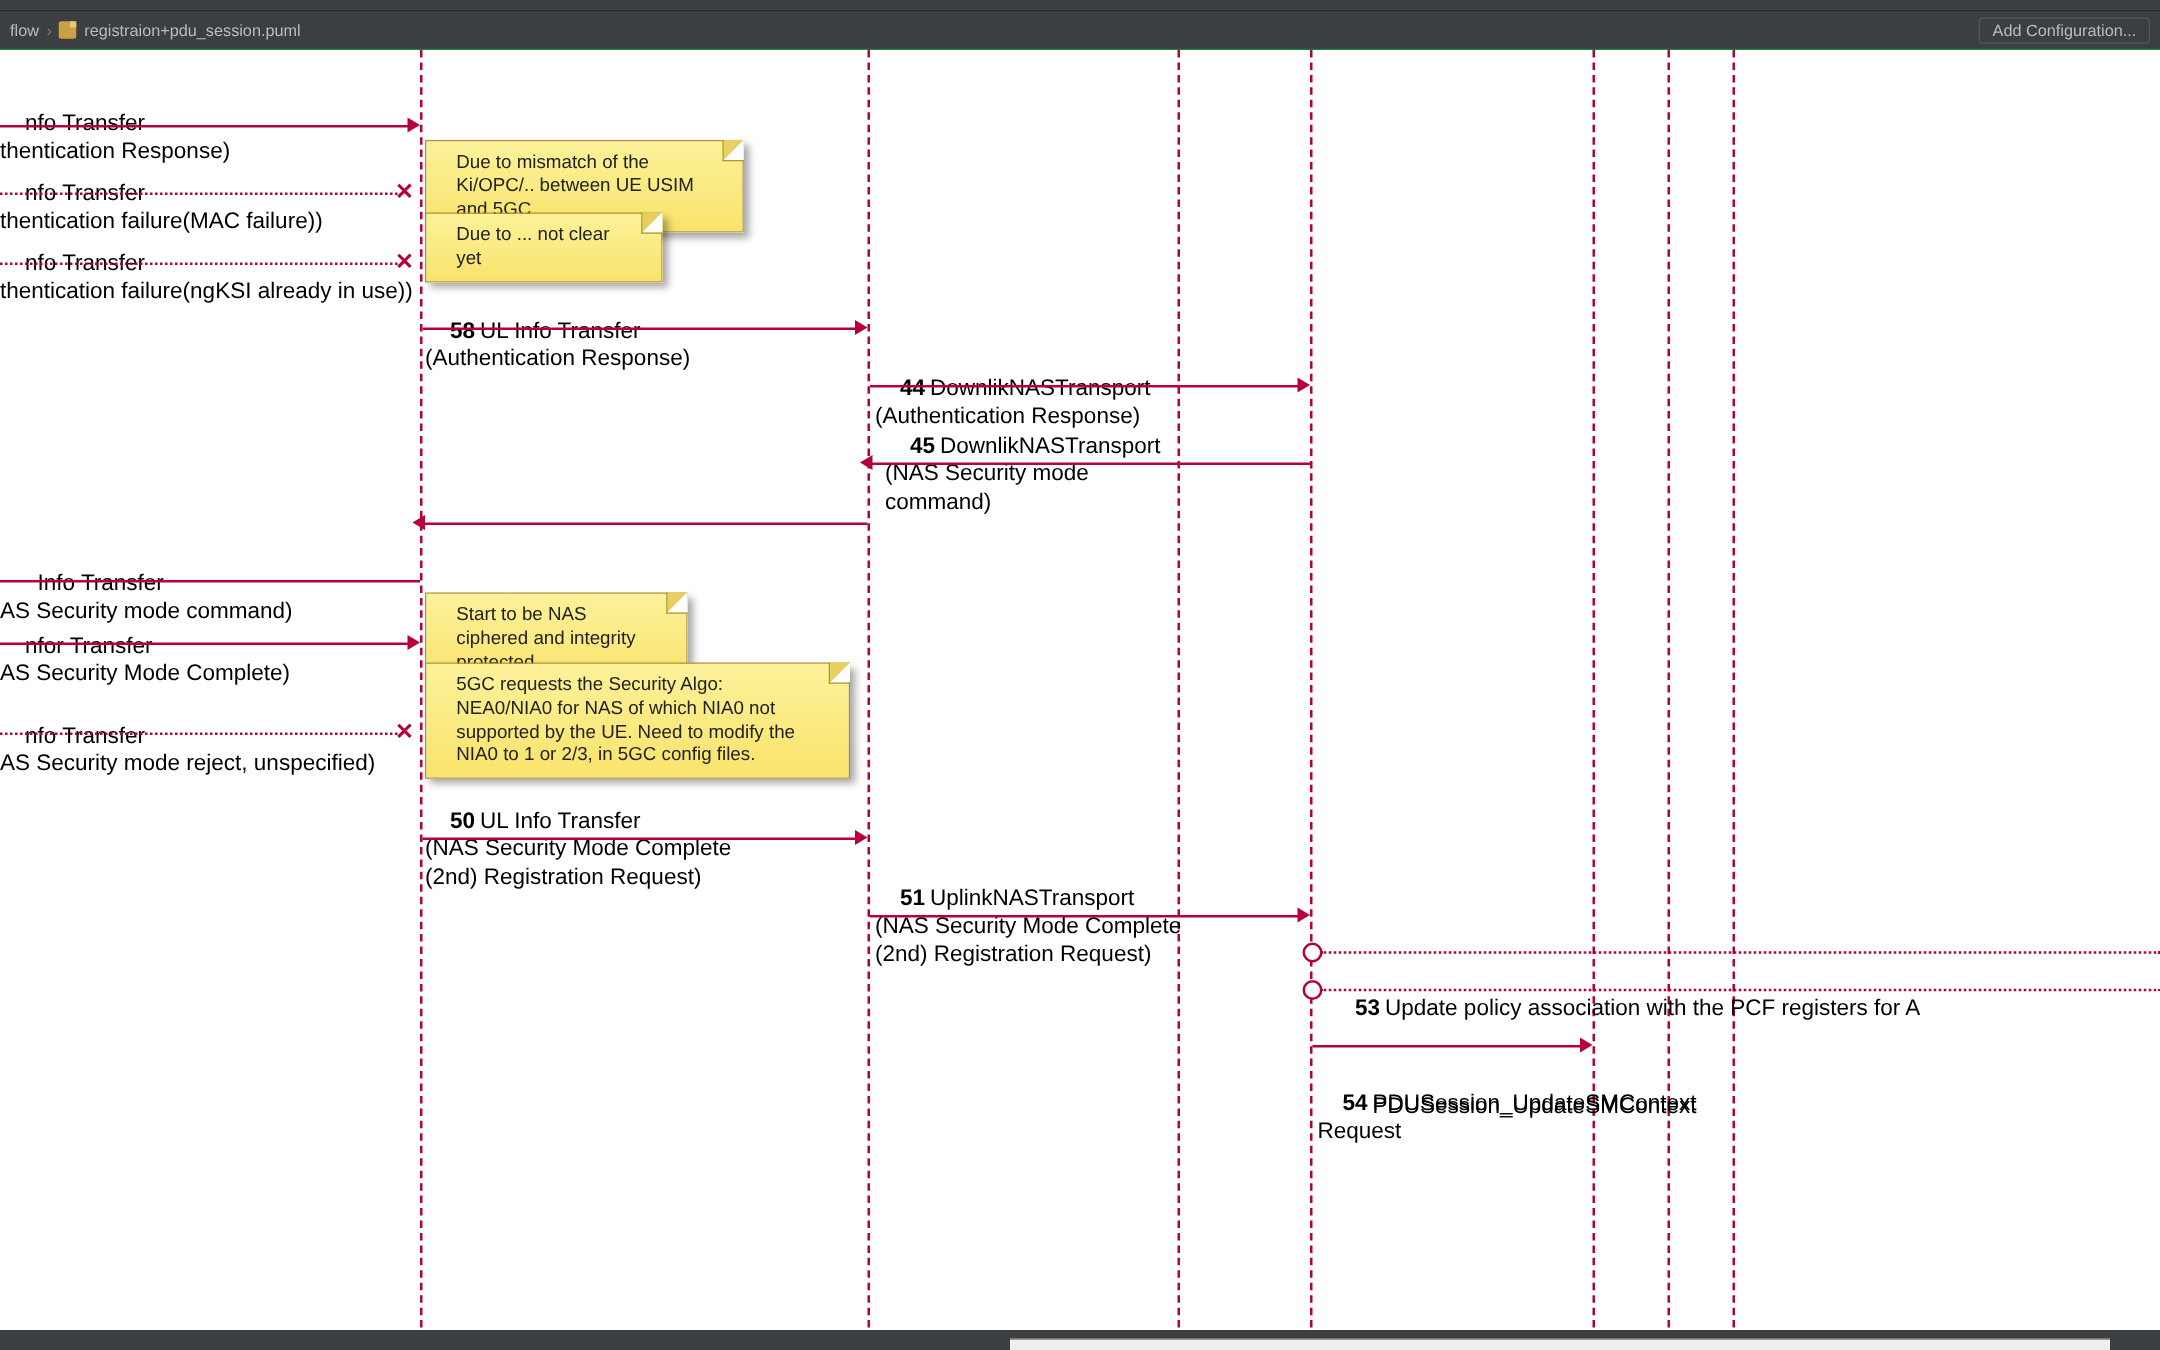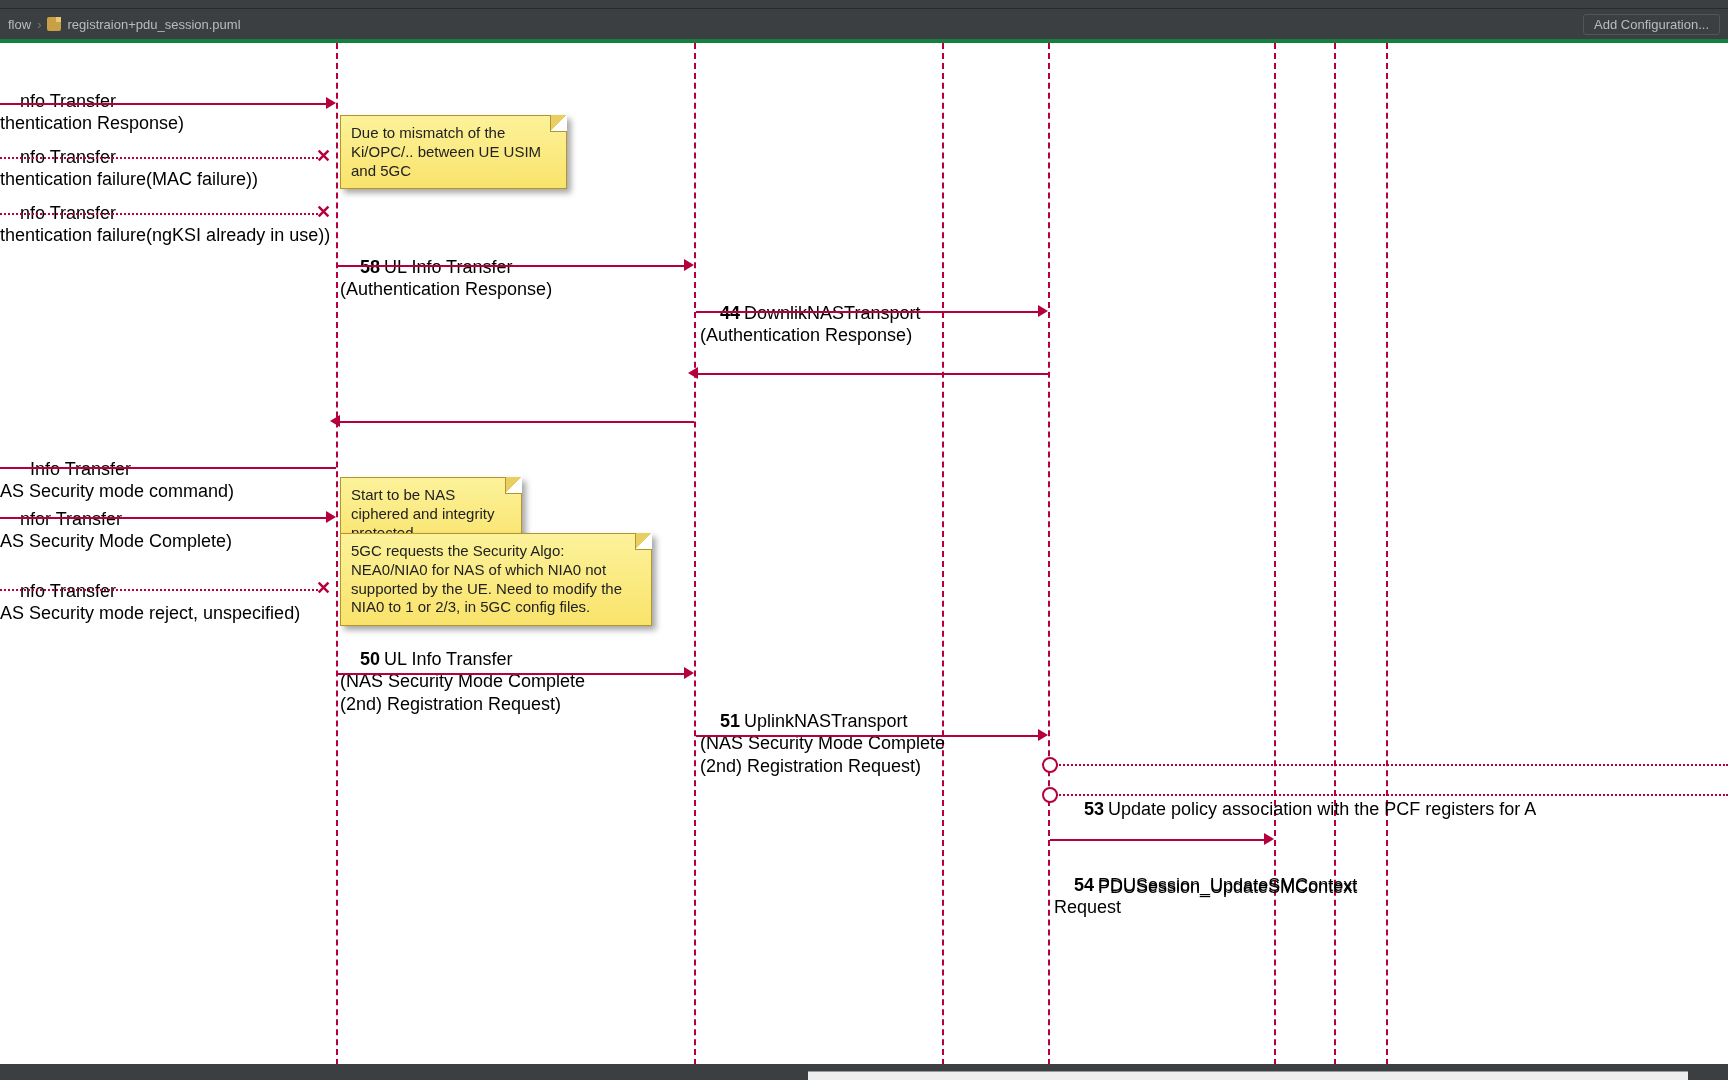--- a/index.html
+++ b/index.html
@@ -1,34 +1,34 @@
 <!DOCTYPE html>
 <html><head>
 <meta charset="utf-8">
 <style>
   html,body{margin:0;padding:0;width:1728px;height:1080px;background:#2b2b2b;font-family:sans-serif;overflow:hidden}
   .topbar{height:8px;background:#3c3f41}
-  .crumbs{height:30px;background:#3c3f41;border-top:1px solid #2a2a2a;border-bottom:4px solid #15803d;
+  .crumbs{height:30px;background:#3c3f41;border-top:1px solid #2a2a2a;border-bottom:1px solid #15803d;
           display:flex;align-items:center;padding:0 8px;color:#bbb;font-size:13px;justify-content:space-between}
   .crumb-left{display:flex;align-items:center;gap:6px}
   .file-ico{width:14px;height:14px;background:#c9a144;border-radius:2px;display:inline-block;position:relative}
   .file-ico::after{content:"";position:absolute;top:0;right:0;width:5px;height:5px;background:#e8c978}
   .addcfg{border:1px solid #555;color:#bbb;padding:2px 10px;font-size:13px;border-radius:3px;background:#3c3f41;cursor:pointer}
   .canvas{width:1728px;height:1042px;background:#fff;position:relative;overflow:hidden}
   .life{position:absolute;top:0;bottom:0;border-left:2px dashed #b5003c}
   .msg{position:absolute;font-size:18px;color:#000;white-space:pre;line-height:1.25}
   .msg .num{font-weight:bold;margin-right:4px}
   .arrow{position:absolute;height:0;border-top:2px solid #b5003c}
   .arrow.dashed{border-top:2px dotted #b5003c}
   .ah-r{position:absolute;width:0;height:0;border-top:6px solid transparent;border-bottom:6px solid transparent;border-left:10px solid #b5003c;margin-top:-6px}
   .ah-l{position:absolute;width:0;height:0;border-top:6px solid transparent;border-bottom:6px solid transparent;border-right:10px solid #b5003c;margin-top:-6px}
   .xmark{position:absolute;color:#b5003c;font-weight:bold;font-size:18px}
   .ring{position:absolute;width:12px;height:12px;border:2px solid #b5003c;border-radius:50%;background:#fff}
   .note{position:absolute;background:linear-gradient(#fcf29a,#f9e36b);border:1px solid #b4942c;
-        box-shadow:4px 4px 6px rgba(0,0,0,.35);font-size:15px;color:#222;padding:8px 10px;line-height:1.25}
+        box-shadow:4px 4px 6px rgba(0,0,0,.35);font-size:15px;color:#222;padding:8px 24px;line-height:1.25}
   .note::after{content:"";position:absolute;top:-1px;right:-1px;width:16px;height:16px;
                background:linear-gradient(135deg,#e9cf61 50%,#fff 50%);border-left:1px solid #b4942c;border-bottom:1px solid #b4942c}
   .btmbar{position:absolute;left:0;right:0;bottom:0;height:16px;background:#3c3f41}
   .btmpanel{position:absolute;right:40px;bottom:0;width:880px;height:8px;background:#eee;border-top:1px solid #999}
 </style>
 </head>
 <body>
 
 <div class="topbar"></div>
 
@@ -64,33 +64,38 @@
   <div class="arrow dashed" style="left:0;top:114px;width:318px"></div>
   <div class="xmark" style="left:316px;top:102px">✕</div>
   <div class="note" style="left:340px;top:72px;width:205px">Due to mismatch of the Ki/OPC/..
 between UE USIM and 5GC</div>
 
   <div class="msg" style="left:0;top:136px">
     <span>nfo Transfer
 thentication failure(ngKSI already in use))</span></div>
   <div class="arrow dashed" style="left:0;top:170px;width:318px"></div>
   <div class="xmark" style="left:316px;top:158px">✕</div>
+  <div class="note" style="left:340px;top:130px;width:140px">Due to ... not clear yet</div>
 
   <div class="msg" style="left:340px;top:190px">
     <span class="num">58</span><span>UL Info Transfer
 (Authentication Response)</span></div>
   <div class="arrow" style="left:338px;top:222px;width:348px"></div>
   <div class="ah-r" style="left:684px;top:222px"></div>
 
   <div class="msg" style="left:700px;top:236px">
     <span class="num">44</span><span>DownlikNASTransport
 (Authentication Response)</span></div>
   <div class="arrow" style="left:696px;top:268px;width:344px"></div>
   <div class="ah-r" style="left:1038px;top:268px"></div>
 
+  <div class="msg" style="left:708px;top:282px">
+    <span class="num">45</span><span>DownlikNASTransport
+(NAS Security mode
+command)</span></div>
   <div class="arrow" style="left:696px;top:330px;width:352px"></div>
   <div class="ah-l" style="left:688px;top:330px"></div>
 
   <div class="arrow" style="left:338px;top:378px;width:356px"></div>
   <div class="ah-l" style="left:330px;top:378px"></div>
 
   <div class="msg" style="left:0;top:392px">
     <span>  Info Transfer
 AS Security mode command)</span></div>
   <div class="arrow" style="left:0;top:424px;width:336px"></div>

